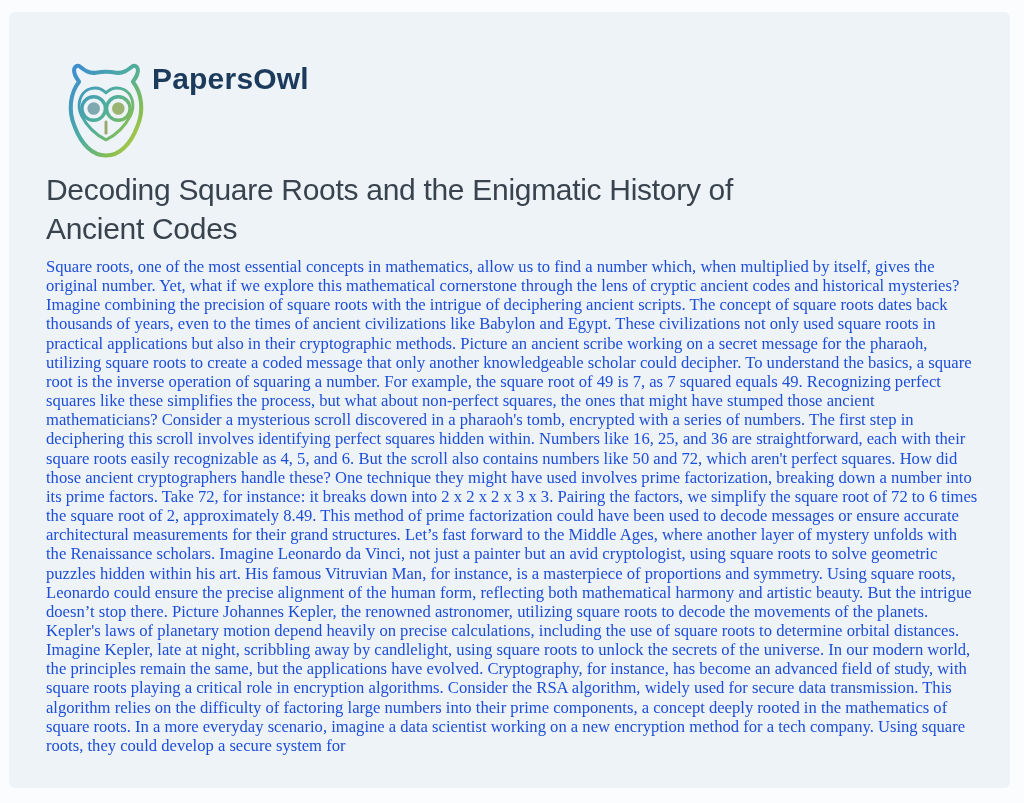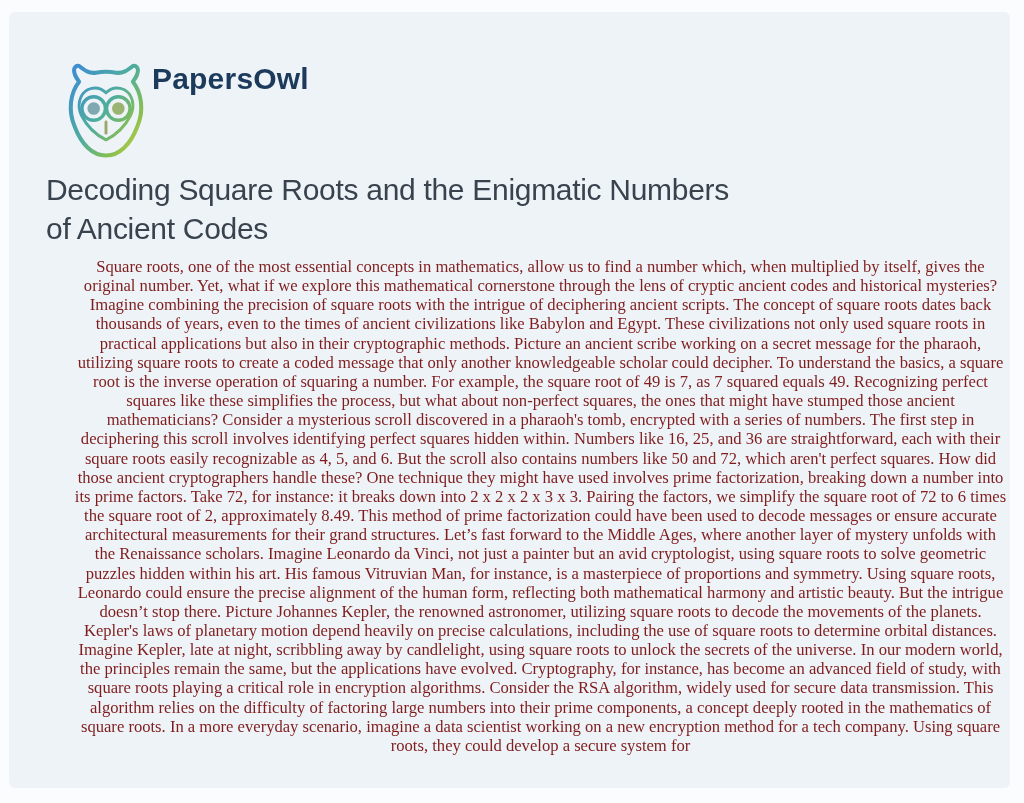--- a/index.html
+++ b/index.html
@@ -67,23 +67,22 @@
     color: #39434e;
   }
   .body-text {
     position: absolute;
     left: 37px;
     top: 245px;
     width: 933px;
     font-family: "Liberation Serif", serif;
     font-size: 16.6px;
     line-height: 19.15px;
-    color: #7f1d1d;
-    text-align: center;
-    margin-left: 28px;
+    color: #1d4ed8;
+    text-align: left;
   }
 </style>
 </head>
 <body>
 
 <div class="page">
   <div class="panel">
 
     <div class="logo">
       <svg viewBox="0 0 100 100" width="118" height="112">
@@ -106,18 +105,18 @@
         <circle cx="61" cy="46" r="10.5" fill="none" stroke="url(#owlgrad)" stroke-width="3"></circle>
         <circle cx="61" cy="46" r="5.6" fill="#9cb472"></circle>
 
         <path d="M50,58 L50,68" fill="none" stroke="#9aa86c" stroke-width="2.6" stroke-linecap="round"></path>
       </svg>
     </div>
 
     <div class="brand">PapersOwl</div>
 
 
-    <div class="title">Decoding Square Roots and the Enigmatic Numbers of Ancient Codes</div>
+    <div class="title">Decoding Square Roots and the Enigmatic History of Ancient Codes</div>
 
     <div class="body-text">Square roots, one of the most essential concepts in mathematics, allow us to find a number which, when multiplied by itself, gives the original number. Yet, what if we explore this mathematical cornerstone through the lens of cryptic ancient codes and historical mysteries? Imagine combining the precision of square roots with the intrigue of deciphering ancient scripts. The concept of square roots dates back thousands of years, even to the times of ancient civilizations like Babylon and Egypt. These civilizations not only used square roots in practical applications but also in their cryptographic methods. Picture an ancient scribe working on a secret message for the pharaoh, utilizing square roots to create a coded message that only another knowledgeable scholar could decipher. To understand the basics, a square root is the inverse operation of squaring a number. For example, the square root of 49 is 7, as 7 squared equals 49. Recognizing perfect squares like these simplifies the process, but what about non-perfect squares, the ones that might have stumped those ancient mathematicians? Consider a mysterious scroll discovered in a pharaoh's tomb, encrypted with a series of numbers. The first step in deciphering this scroll involves identifying perfect squares hidden within. Numbers like 16, 25, and 36 are straightforward, each with their square roots easily recognizable as 4, 5, and 6. But the scroll also contains numbers like 50 and 72, which aren't perfect squares. How did those ancient cryptographers handle these? One technique they might have used involves prime factorization, breaking down a number into its prime factors. Take 72, for instance: it breaks down into 2 x 2 x 2 x 3 x 3. Pairing the factors, we simplify the square root of 72 to 6 times the square root of 2, approximately 8.49. This method of prime factorization could have been used to decode messages or ensure accurate architectural measurements for their grand structures. Let’s fast forward to the Middle Ages, where another layer of mystery unfolds with the Renaissance scholars. Imagine Leonardo da Vinci, not just a painter but an avid cryptologist, using square roots to solve geometric puzzles hidden within his art. His famous Vitruvian Man, for instance, is a masterpiece of proportions and symmetry. Using square roots, Leonardo could ensure the precise alignment of the human form, reflecting both mathematical harmony and artistic beauty. But the intrigue doesn’t stop there. Picture Johannes Kepler, the renowned astronomer, utilizing square roots to decode the movements of the planets. Kepler's laws of planetary motion depend heavily on precise calculations, including the use of square roots to determine orbital distances. Imagine Kepler, late at night, scribbling away by candlelight, using square roots to unlock the secrets of the universe. In our modern world, the principles remain the same, but the applications have evolved. Cryptography, for instance, has become an advanced field of study, with square roots playing a critical role in encryption algorithms. Consider the RSA algorithm, widely used for secure data transmission. This algorithm relies on the difficulty of factoring large numbers into their prime components, a concept deeply rooted in the mathematics of square roots. In a more everyday scenario, imagine a data scientist working on a new encryption method for a tech company. Using square roots, they could develop a secure system for</div>
 
   </div>
 </div>
 
 </body></html>

